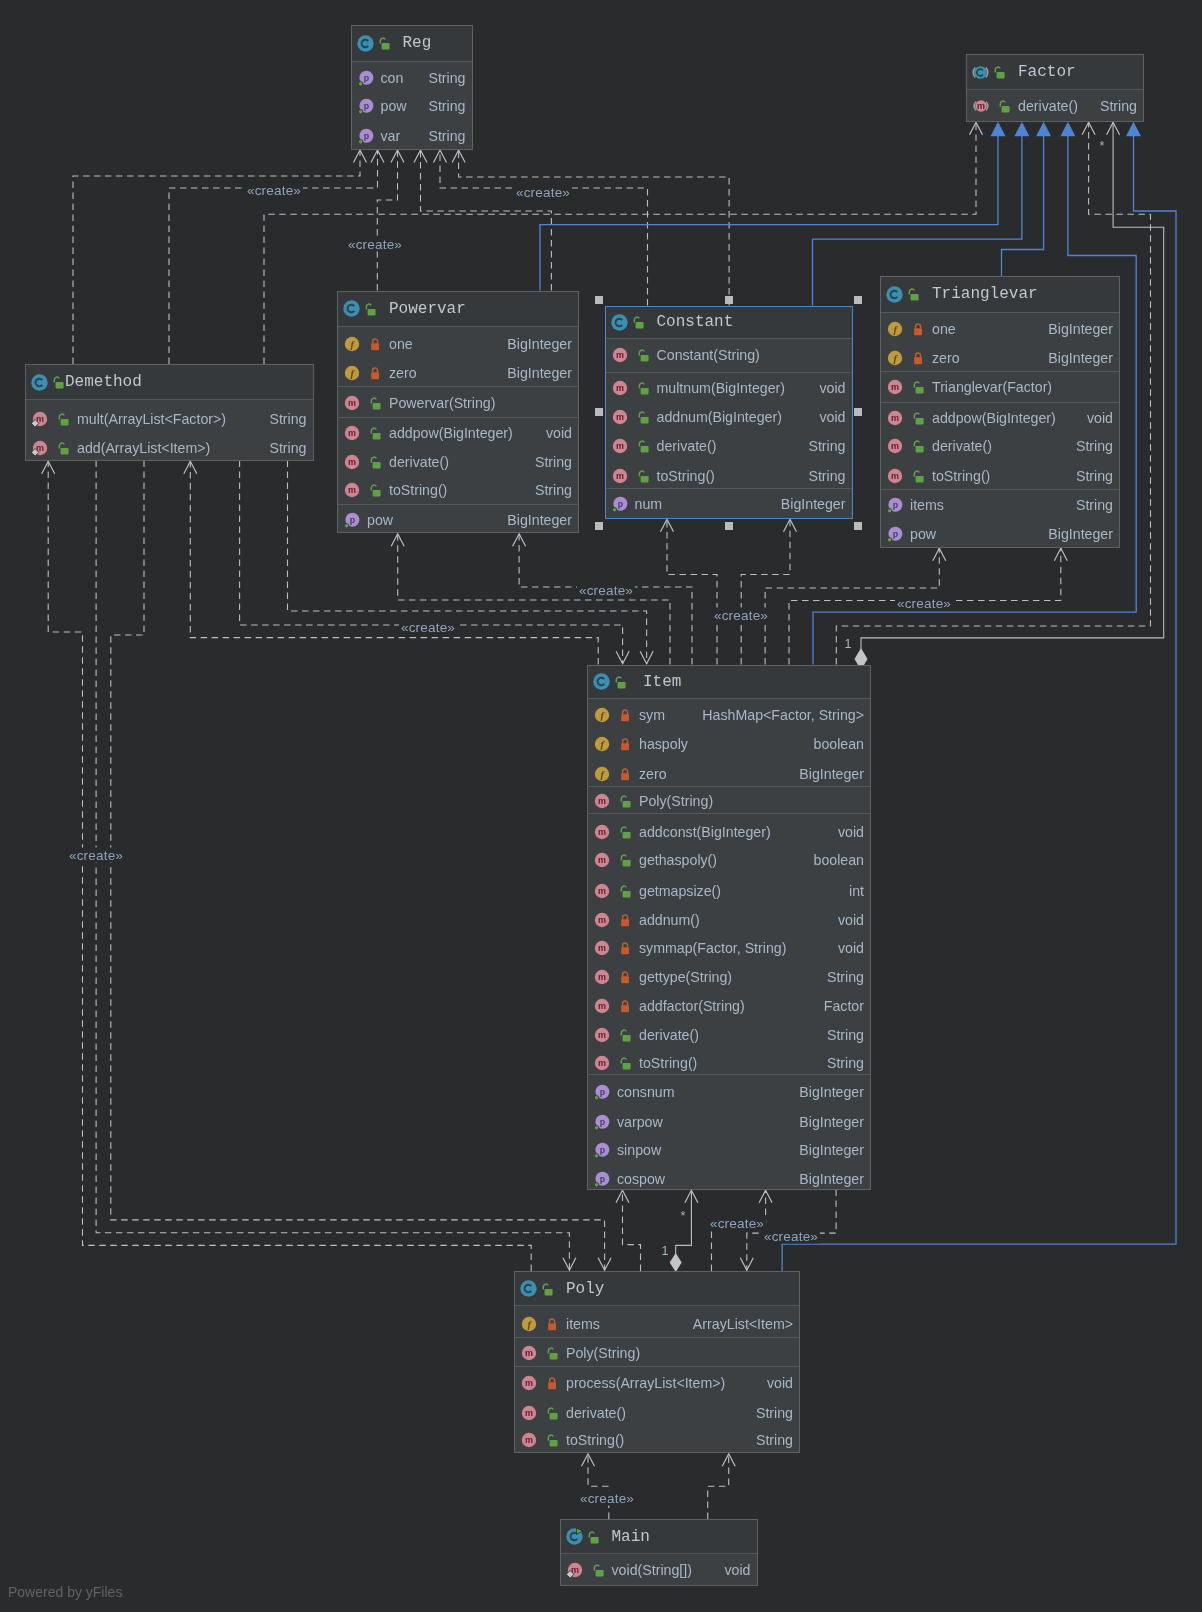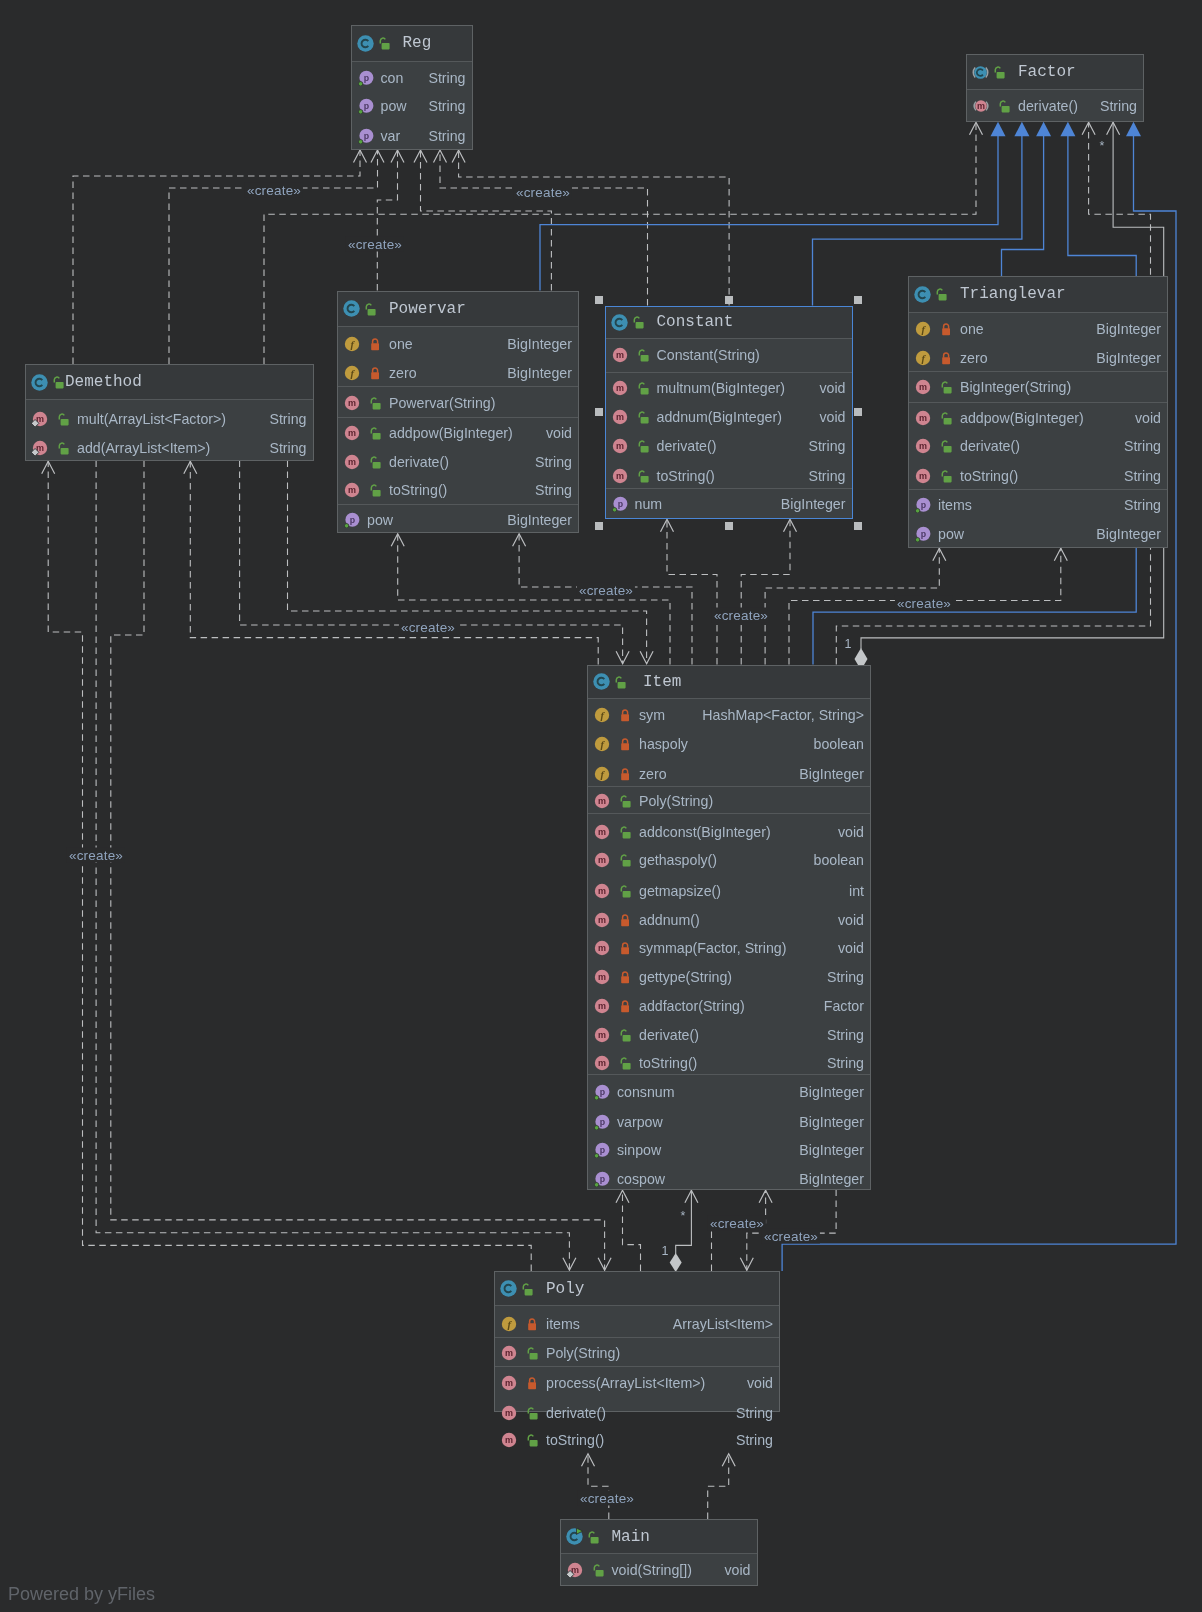--- a/index.html
+++ b/index.html
@@ -13,21 +13,21 @@
   font-size:14.2px;color:#a9b7c6;white-space:pre;}
 .row .nm{margin-left:7px;}
 .row .tp{margin-left:auto;margin-right:6px;}
 .sep{position:absolute;left:0;right:0;height:1px;background:#54585a;}
 .ic{margin-left:6px;flex:0 0 auto;}
 .lk{margin-left:9px;flex:0 0 auto;}
 .lbl{position:absolute;transform:translate(-50%,-50%);background:#2a2b2c;
   color:#8fa3bd;font-size:13.5px;letter-spacing:0.2px;padding:0 2px;white-space:pre;}
 .mlbl{position:absolute;transform:translate(-50%,-50%);color:#a8b6c5;font-size:12.5px;}
 .handle{position:absolute;width:8px;height:8px;background:#b9bcbe;}
-#yf{position:absolute;left:8px;top:1584px;color:#60646a;font-size:18px;}
+#yf{position:absolute;left:8px;top:1584px;color:#60646a;font-size:14px;}
 </style></head><body>
 <div id="canvas">
 
 <svg width="1202" height="1612" style="position:absolute;left:0;top:0">
       <path d="M73,364 V176 H360 V150" fill="none" stroke="#bcbec0" stroke-width="1.1" stroke-dasharray="6.5 4.5"></path>
 <path d="M353.5,162.5 L360,150.0 L366.5,162.5" fill="none" stroke="#bcbec0" stroke-width="1.2"></path>
 <path d="M169,364 V188 H377.5 V150" fill="none" stroke="#bcbec0" stroke-width="1.1" stroke-dasharray="6.5 4.5"></path>
 <path d="M371.0,162.5 L377.5,150.0 L384.0,162.5" fill="none" stroke="#bcbec0" stroke-width="1.2"></path>
 <path d="M377.3,290.5 V200 H397.5 V150" fill="none" stroke="#bcbec0" stroke-width="1.1" stroke-dasharray="6.5 4.5"></path>
 <path d="M391.0,162.5 L397.5,150.0 L404.0,162.5" fill="none" stroke="#bcbec0" stroke-width="1.2"></path>
@@ -260,21 +260,21 @@
         </svg><svg class="lk" width="13" height="14" viewBox="0 0 13 14">
           <path d="M2.3,7.4 L2.3,4.8 A2.7,2.7 0 0 1 7.3,3.4" fill="none" stroke="#61a146" stroke-width="1.5"></path>
           <rect x="3.6" y="6.9" width="8.0" height="6.5" rx="0.8" fill="#61a146"></rect>
         </svg><span class="nm" style="margin-left:7px">toString()</span><span class="tp">String</span></div>
 <div class="row" style="top:183.2px"><svg class="ic" width="16" height="16" viewBox="0 0 16 16">
           <circle cx="8.4" cy="7.8" r="7.0" fill="#a98fd1"></circle>
           <text x="8.4" y="10.8" font-family="Liberation Sans" font-size="8.8" font-weight="bold" fill="#4d3a66" text-anchor="middle">p</text>
           <circle cx="2.6" cy="13.8" r="2.2" fill="#57a33f" stroke="#2f3133" stroke-width="0.8"></circle>
         </svg><span class="nm">num</span><span class="tp">BigInteger</span></div>
 </div>
-<div class="box" style="left:908px;top:276px;width:260px;height:271.5px">
+<div class="box" style="left:880px;top:276px;width:240px;height:271.5px">
 <div class="hdr" style="height:34.80000000000001px">
         <svg class="ic" width="17" height="17" viewBox="0 0 17 17">
           <circle cx="8.5" cy="8.5" r="8.2" fill="#3d8fb2"></circle>
           <path d="M11.3,6.1 A3.8,3.8 0 1 0 11.3,10.9" fill="none" stroke="#23464f" stroke-width="1.9"></path>
         </svg>
         <svg class="lk" width="13" height="14" viewBox="0 0 13 14">
           <path d="M2.3,7.4 L2.3,4.8 A2.7,2.7 0 0 1 7.3,3.4" fill="none" stroke="#61a146" stroke-width="1.5"></path>
           <rect x="3.6" y="6.9" width="8.0" height="6.5" rx="0.8" fill="#61a146"></rect>
         </svg>
         <span class="ttl" style="margin-left:12px">Trianglevar</span>
@@ -296,21 +296,21 @@
         </svg><svg class="lk" width="13" height="14" viewBox="0 0 13 14">
           <path d="M3.6,6.8 L3.6,4.6 A2.5,2.5 0 0 1 8.6,4.6 L8.6,6.8" fill="none" stroke="#c75a2d" stroke-width="1.5"></path>
           <rect x="2.2" y="6.3" width="7.8" height="6.9" rx="0.8" fill="#c75a2d"></rect>
         </svg><span class="nm" style="margin-left:7px">zero</span><span class="tp">BigInteger</span></div>
 <div class="row" style="top:96.19999999999999px"><svg class="ic" width="16" height="16" viewBox="0 0 16 16">
           <circle cx="8" cy="8" r="7.2" fill="#cf8490"></circle>
           <text x="8" y="11.2" font-family="Liberation Sans" font-size="9" font-weight="bold" fill="#5d2430" text-anchor="middle">m</text>
         </svg><svg class="lk" width="13" height="14" viewBox="0 0 13 14">
           <path d="M2.3,7.4 L2.3,4.8 A2.7,2.7 0 0 1 7.3,3.4" fill="none" stroke="#61a146" stroke-width="1.5"></path>
           <rect x="3.6" y="6.9" width="8.0" height="6.5" rx="0.8" fill="#61a146"></rect>
-        </svg><span class="nm" style="margin-left:7px">BigInteger(String)</span><span class="tp"></span></div>
+        </svg><span class="nm" style="margin-left:7px">Trianglevar(Factor)</span><span class="tp"></span></div>
 <div class="row" style="top:127.0px"><svg class="ic" width="16" height="16" viewBox="0 0 16 16">
           <circle cx="8" cy="8" r="7.2" fill="#cf8490"></circle>
           <text x="8" y="11.2" font-family="Liberation Sans" font-size="9" font-weight="bold" fill="#5d2430" text-anchor="middle">m</text>
         </svg><svg class="lk" width="13" height="14" viewBox="0 0 13 14">
           <path d="M2.3,7.4 L2.3,4.8 A2.7,2.7 0 0 1 7.3,3.4" fill="none" stroke="#61a146" stroke-width="1.5"></path>
           <rect x="3.6" y="6.9" width="8.0" height="6.5" rx="0.8" fill="#61a146"></rect>
         </svg><span class="nm" style="margin-left:7px">addpow(BigInteger)</span><span class="tp">void</span></div>
 <div class="row" style="top:155.2px"><svg class="ic" width="16" height="16" viewBox="0 0 16 16">
           <circle cx="8" cy="8" r="7.2" fill="#cf8490"></circle>
           <text x="8" y="11.2" font-family="Liberation Sans" font-size="9" font-weight="bold" fill="#5d2430" text-anchor="middle">m</text>
@@ -487,21 +487,21 @@
           <circle cx="8.4" cy="7.8" r="7.0" fill="#a98fd1"></circle>
           <text x="8.4" y="10.8" font-family="Liberation Sans" font-size="8.8" font-weight="bold" fill="#4d3a66" text-anchor="middle">p</text>
           <circle cx="2.6" cy="13.8" r="2.2" fill="#57a33f" stroke="#2f3133" stroke-width="0.8"></circle>
         </svg><span class="nm">sinpow</span><span class="tp">BigInteger</span></div>
 <div class="row" style="top:499.79999999999995px"><svg class="ic" width="16" height="16" viewBox="0 0 16 16">
           <circle cx="8.4" cy="7.8" r="7.0" fill="#a98fd1"></circle>
           <text x="8.4" y="10.8" font-family="Liberation Sans" font-size="8.8" font-weight="bold" fill="#4d3a66" text-anchor="middle">p</text>
           <circle cx="2.6" cy="13.8" r="2.2" fill="#57a33f" stroke="#2f3133" stroke-width="0.8"></circle>
         </svg><span class="nm">cospow</span><span class="tp">BigInteger</span></div>
 </div>
-<div class="box" style="left:494px;top:1271px;width:286px;height:141px">
+<div class="box" style="left:514px;top:1271px;width:286px;height:182px">
 <div class="hdr" style="height:33.299999999999955px">
         <svg class="ic" width="17" height="17" viewBox="0 0 17 17">
           <circle cx="8.5" cy="8.5" r="8.2" fill="#3d8fb2"></circle>
           <path d="M11.3,6.1 A3.8,3.8 0 1 0 11.3,10.9" fill="none" stroke="#23464f" stroke-width="1.9"></path>
         </svg>
         <svg class="lk" width="13" height="14" viewBox="0 0 13 14">
           <path d="M2.3,7.4 L2.3,4.8 A2.7,2.7 0 0 1 7.3,3.4" fill="none" stroke="#61a146" stroke-width="1.5"></path>
           <rect x="3.6" y="6.9" width="8.0" height="6.5" rx="0.8" fill="#61a146"></rect>
         </svg>
         <span class="ttl" style="margin-left:12px">Poly</span>

